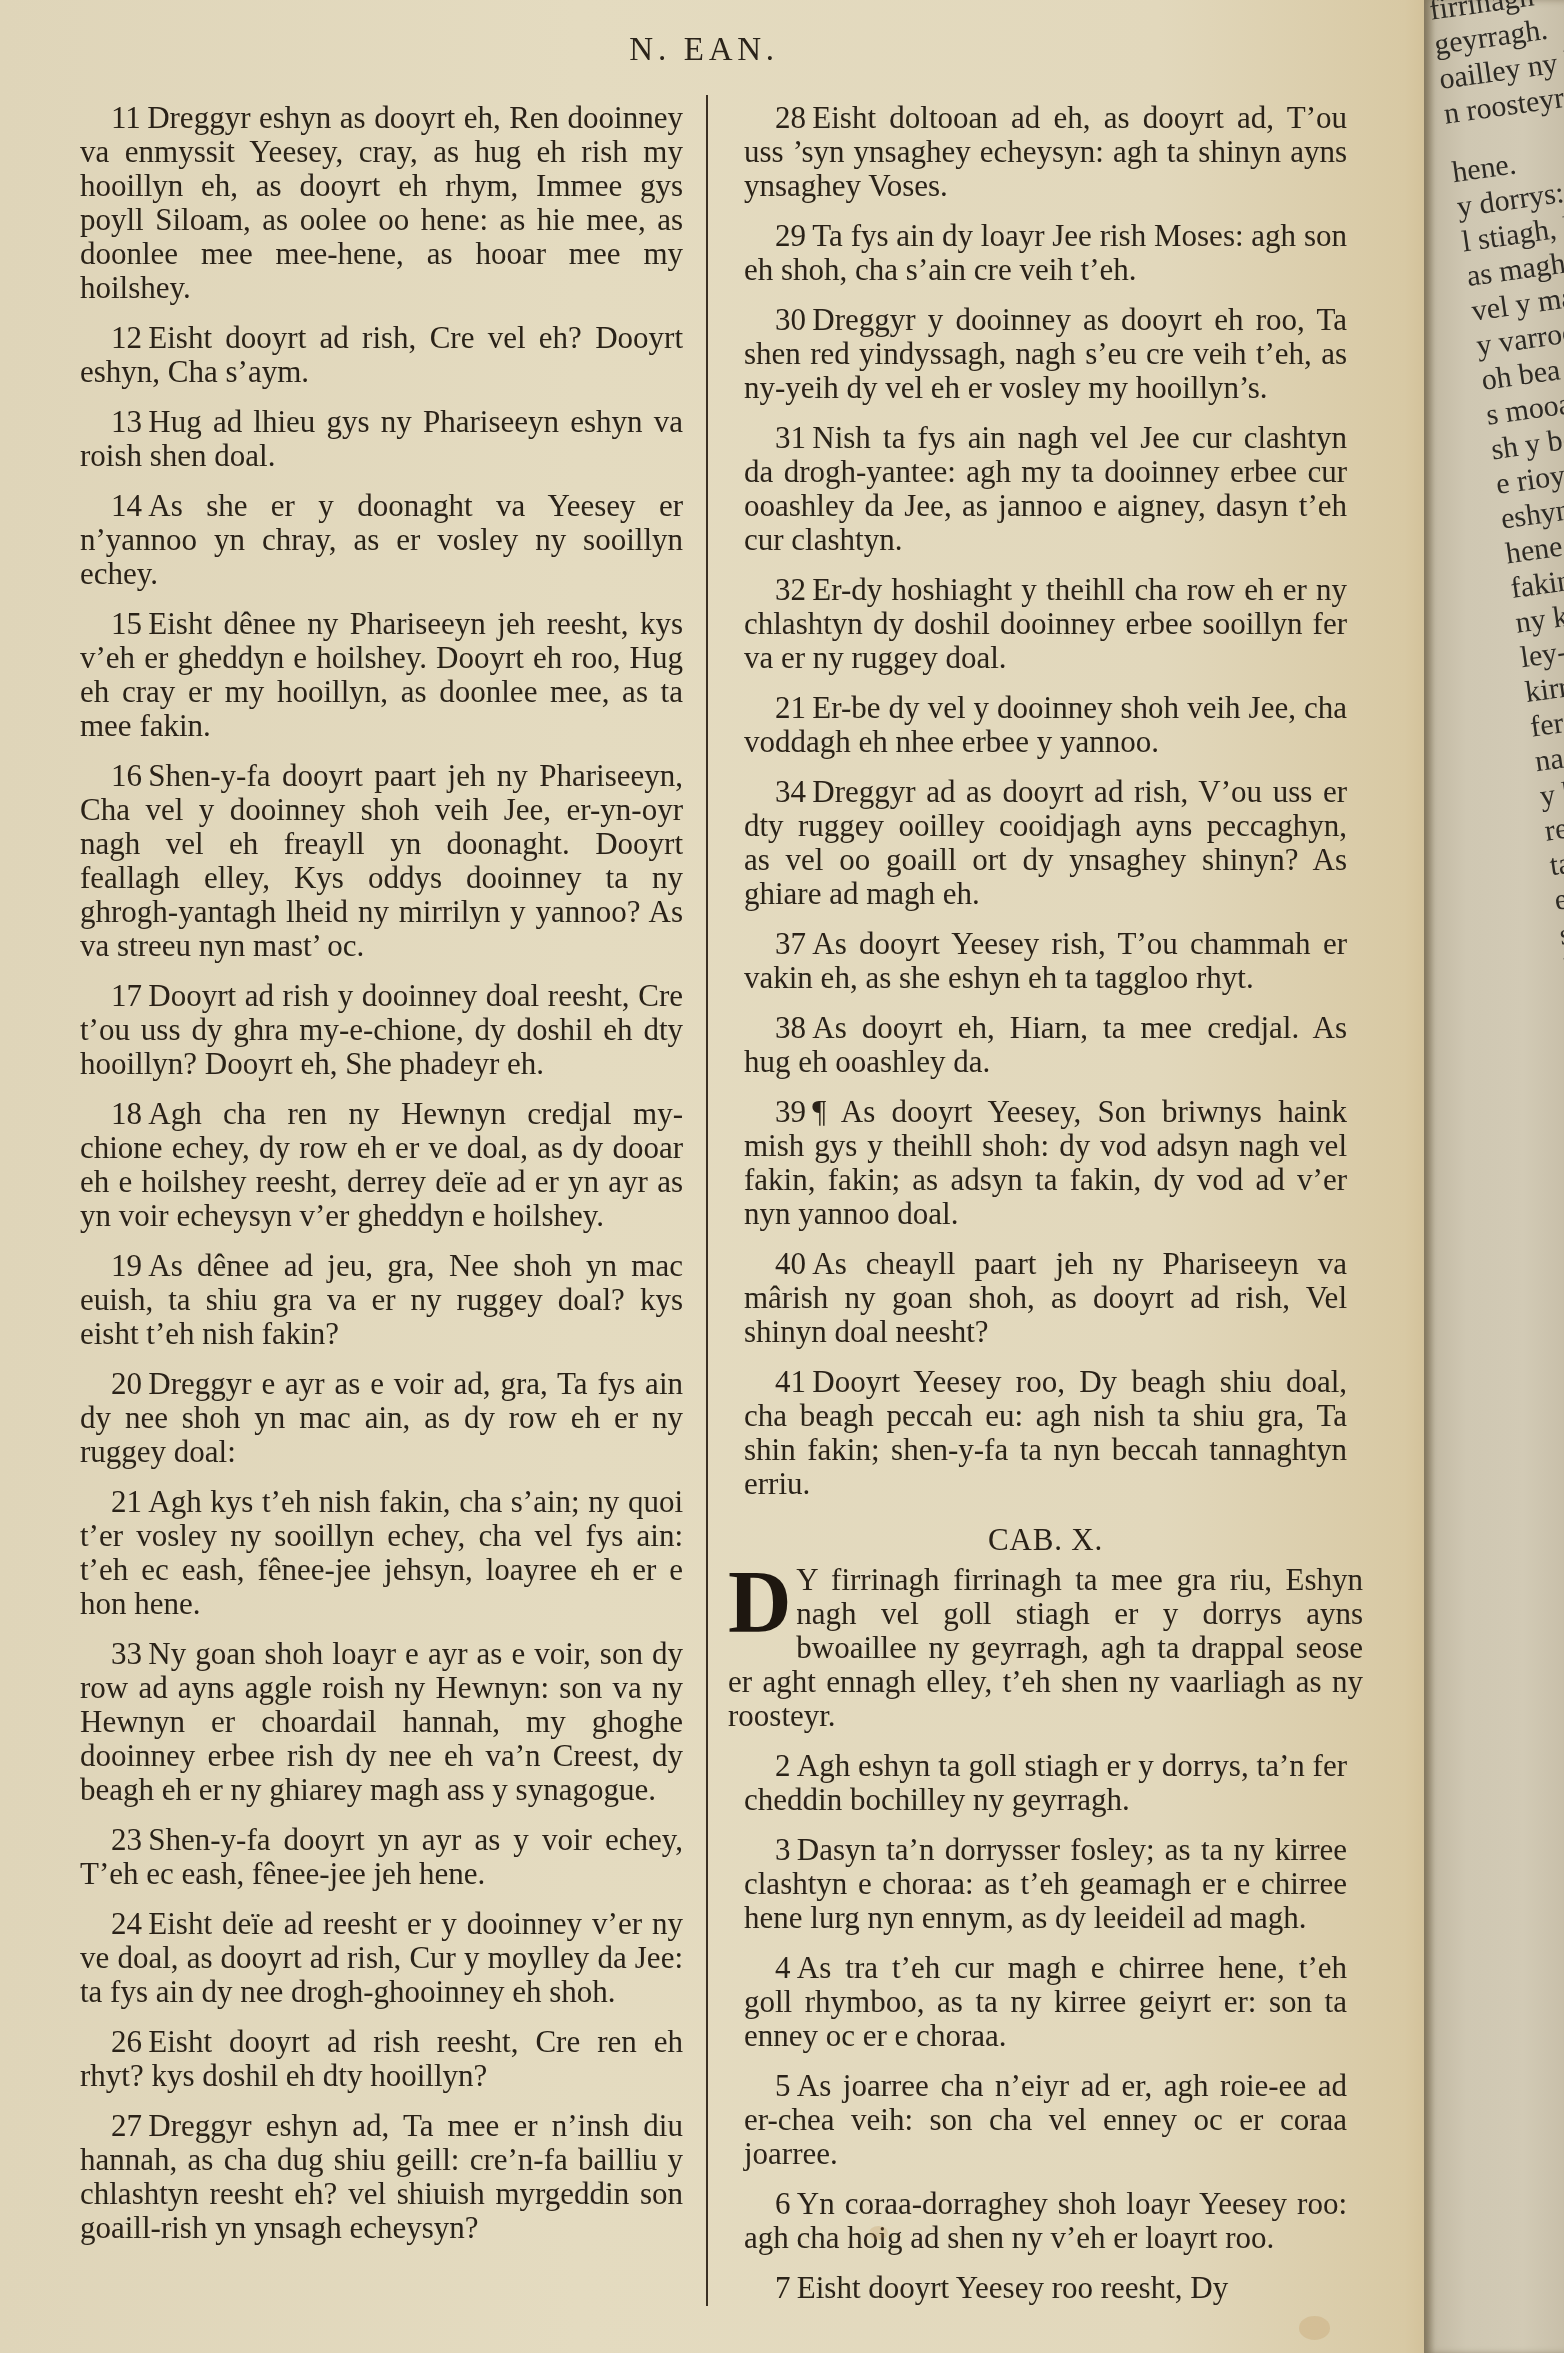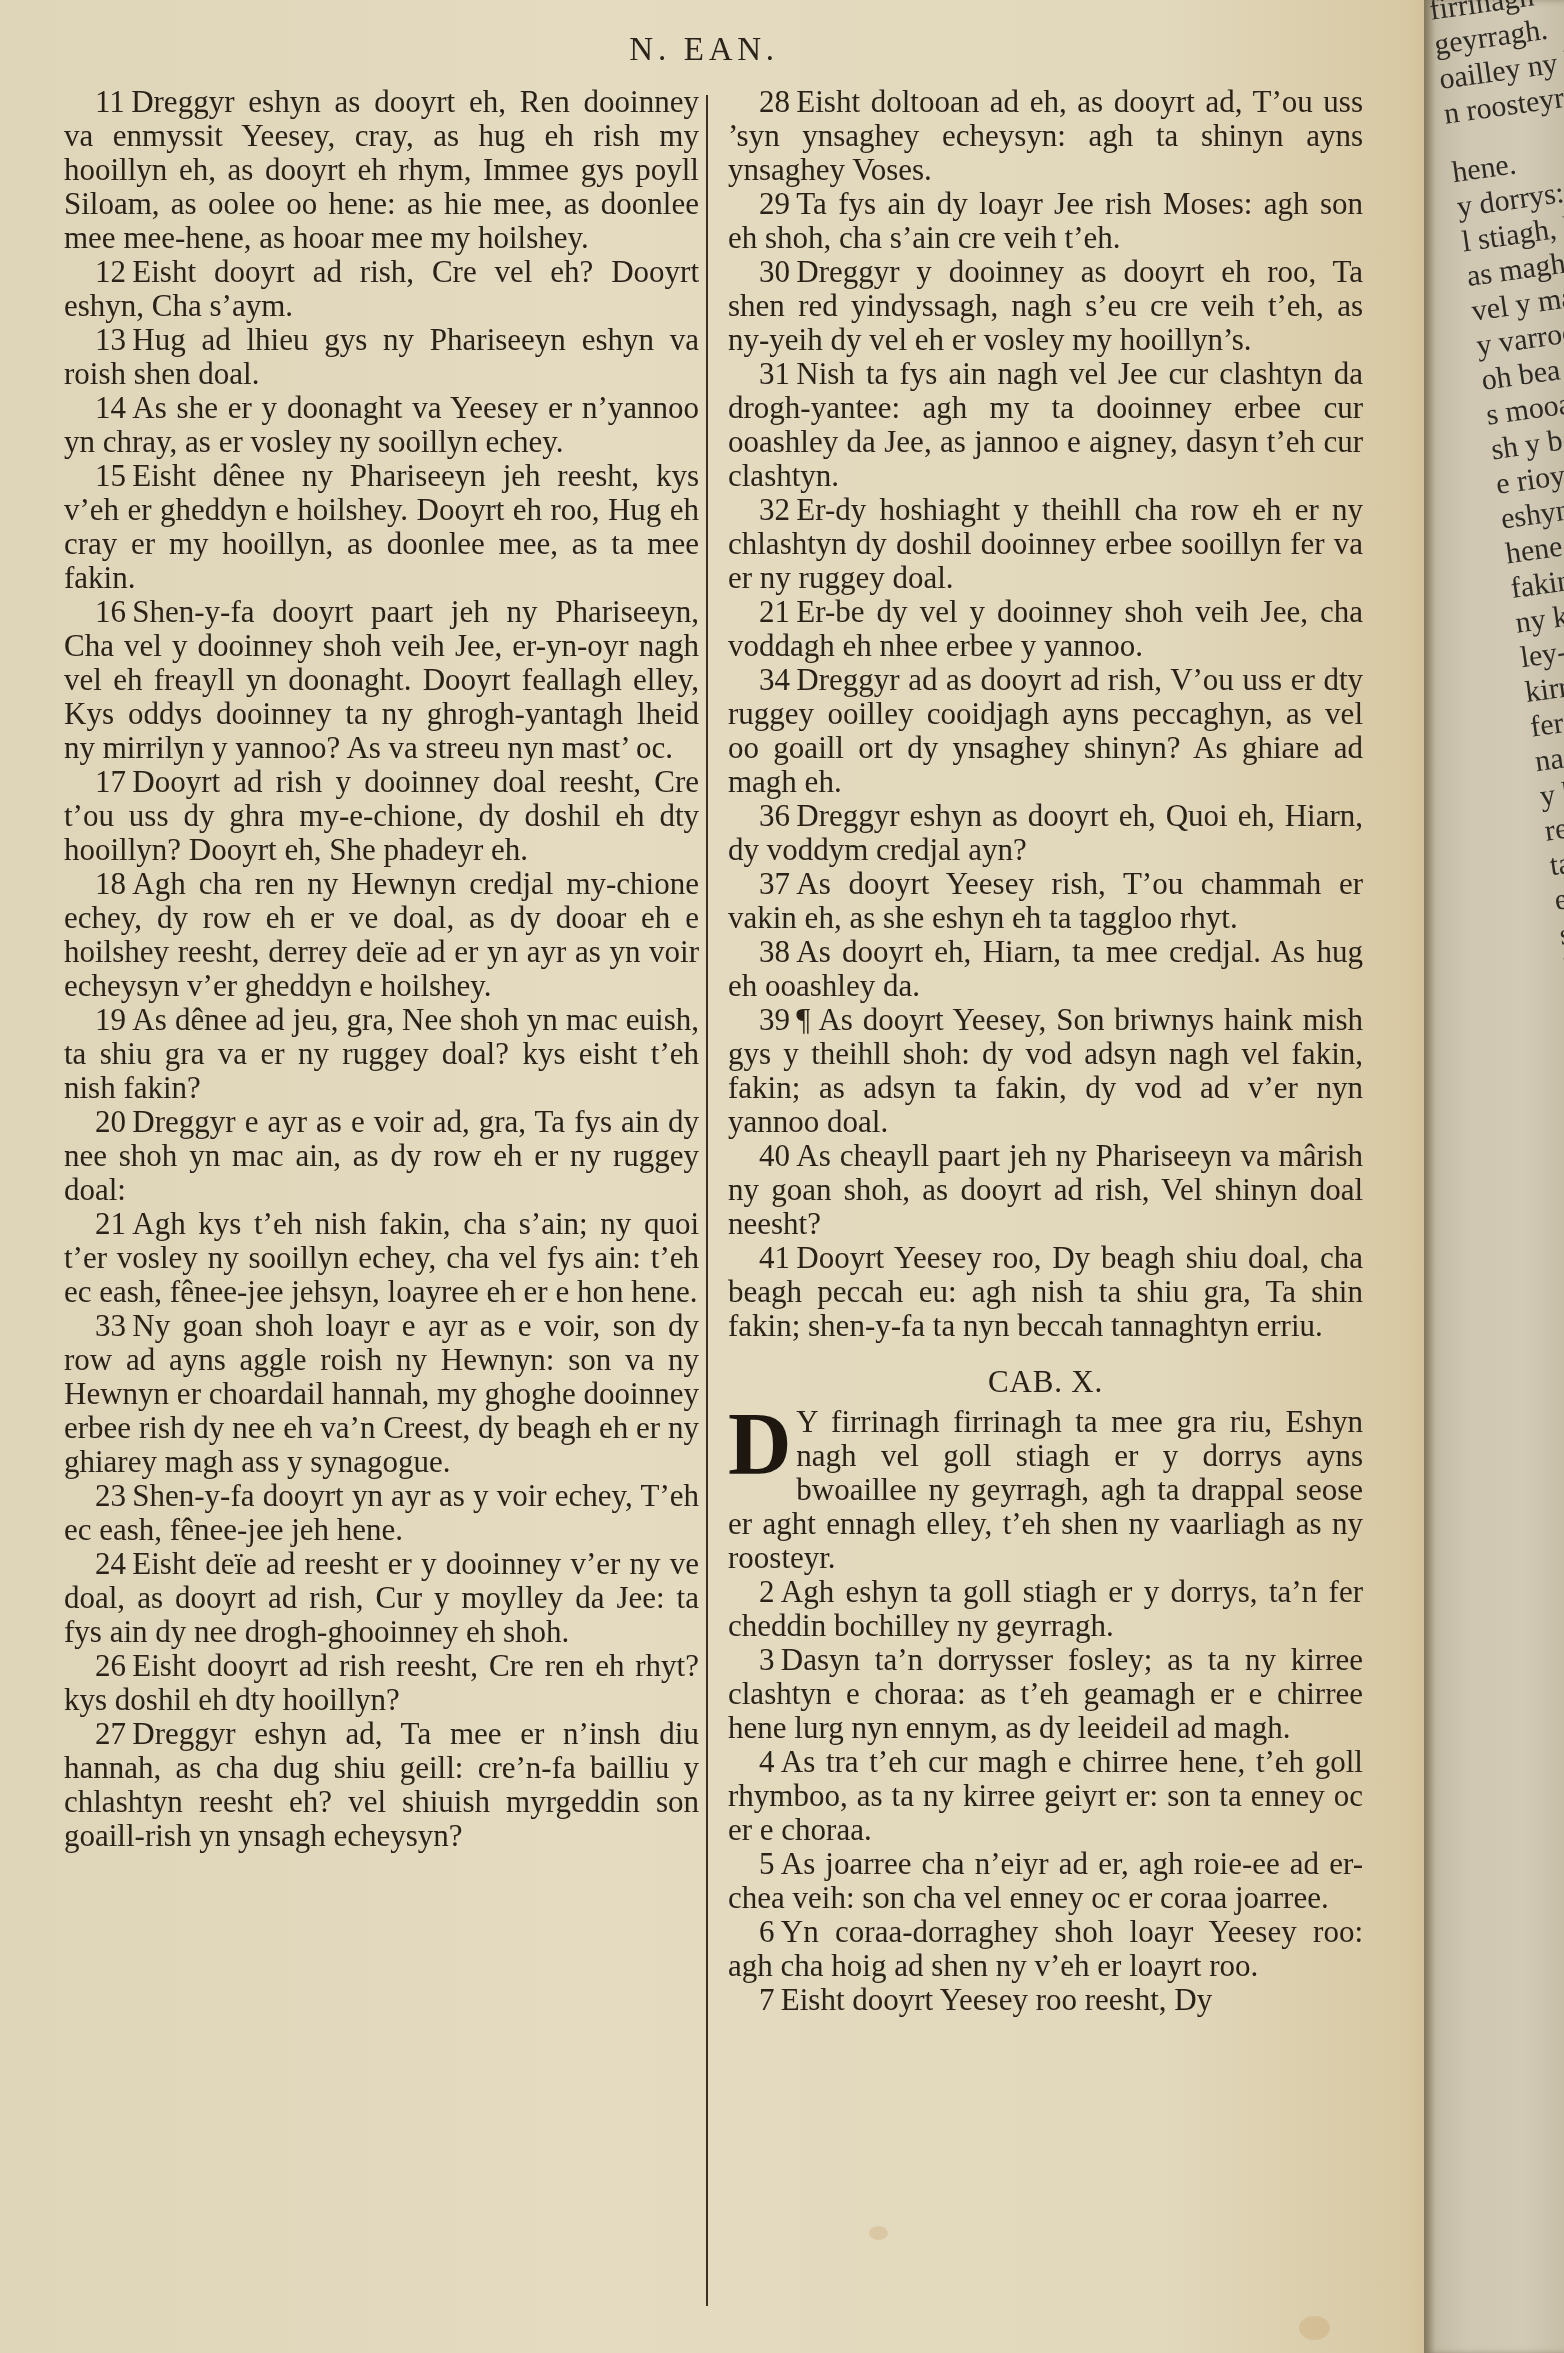--- a/index.html
+++ b/index.html
@@ -21,21 +21,21 @@
     position: absolute; top: 85px; width: 635px;
     font-size: 31px; line-height: 34px; text-align: justify;
     hyphens: none;
   }
   .col-left { left: 64px; }
   .col-right { left: 728px; }
   .divider {
     position: absolute; left: 706px; top: 95px; width: 2.3px; height: 2211px;
     background: #3a3024;
   }
-  .verse { margin: 0; text-indent: 31px; }
+  .verse { margin: 16px; text-indent: 31px; }
   .verse .num { margin-right: 6.3px; }
   .chapter-heading {
     text-align: center; font-size: 31px; margin: 22px 0 6.3px 0; letter-spacing: 0.8px;
   }
   .chapter-open { margin: 0; text-indent: 0; }
   .dropcap {
     float: left; font-size: 88px; line-height: 67px; margin: 4.7px 4.7px 0 0;
     font-weight: bold; color: #1e1710;
   }
   .opposite-page {
@@ -79,21 +79,20 @@
   <div class="divider"></div>
   <div class="column col-right" id="right-col">
     <div id="right-verses">
         <p class="verse"><span class="num">28</span><span>Eisht doltooan ad eh, as dooyrt ad, T’ou uss ’syn ynsaghey echeysyn: agh ta shinyn ayns ynsaghey Voses.</span></p>
         <p class="verse"><span class="num">29</span><span>Ta fys ain dy loayr Jee rish Moses: agh son eh shoh, cha s’ain cre veih t’eh.</span></p>
         <p class="verse"><span class="num">30</span><span>Dreggyr y dooinney as dooyrt eh roo, Ta shen red yindyssagh, nagh s’eu cre veih t’eh, as ny-yeih dy vel eh er vosley my hooillyn’s.</span></p>
         <p class="verse"><span class="num">31</span><span>Nish ta fys ain nagh vel Jee cur clashtyn da drogh-yantee: agh my ta dooinney erbee cur ooashley da Jee, as jannoo e aigney, dasyn t’eh cur clashtyn.</span></p>
         <p class="verse"><span class="num">32</span><span>Er-dy hoshiaght y theihll cha row eh er ny chlashtyn dy doshil dooinney erbee sooillyn fer va er ny ruggey doal.</span></p>
         <p class="verse"><span class="num">21</span><span>Er-be dy vel y dooinney shoh veih Jee, cha voddagh eh nhee erbee y yannoo.</span></p>
         <p class="verse"><span class="num">34</span><span>Dreggyr ad as dooyrt ad rish, V’ou uss er dty ruggey ooilley cooidjagh ayns peccaghyn, as vel oo goaill ort dy ynsaghey shinyn? As ghiare ad magh eh.</span></p>
-        <p class="verse"><span class="num">36</span><span>Dreggyr eshyn as dooyrt eh, Quoi eh, Hiarn, dy voddym credjal ayn?</span></p>
         <p class="verse"><span class="num">37</span><span>As dooyrt Yeesey rish, T’ou chammah er vakin eh, as she eshyn eh ta taggloo rhyt.</span></p>
         <p class="verse"><span class="num">38</span><span>As dooyrt eh, Hiarn, ta mee credjal. As hug eh ooashley da.</span></p>
         <p class="verse"><span class="num">39</span><span>¶ As dooyrt Yeesey, Son briwnys haink mish gys y theihll shoh: dy vod adsyn nagh vel fakin, fakin; as adsyn ta fakin, dy vod ad v’er nyn yannoo doal.</span></p>
         <p class="verse"><span class="num">40</span><span>As cheayll paart jeh ny Phariseeyn va mârish ny goan shoh, as dooyrt ad rish, Vel shinyn doal neesht?</span></p>
         <p class="verse"><span class="num">41</span><span>Dooyrt Yeesey roo, Dy beagh shiu doal, cha beagh peccah eu: agh nish ta shiu gra, Ta shin fakin; shen-y-fa ta nyn beccah tannaghtyn erriu.</span></p>
       </div>
     <div class="chapter-heading">CAB. X.</div>
     <p class="verse chapter-open">
       <span class="dropcap">D</span><span>Y firrinagh firrinagh ta mee gra riu, Eshyn nagh vel goll stiagh er y dorrys ayns bwoaillee ny geyrragh, agh ta drappal seose er aght ennagh elley, t’eh shen ny vaarliagh as ny roosteyr.</span>
     </p>

